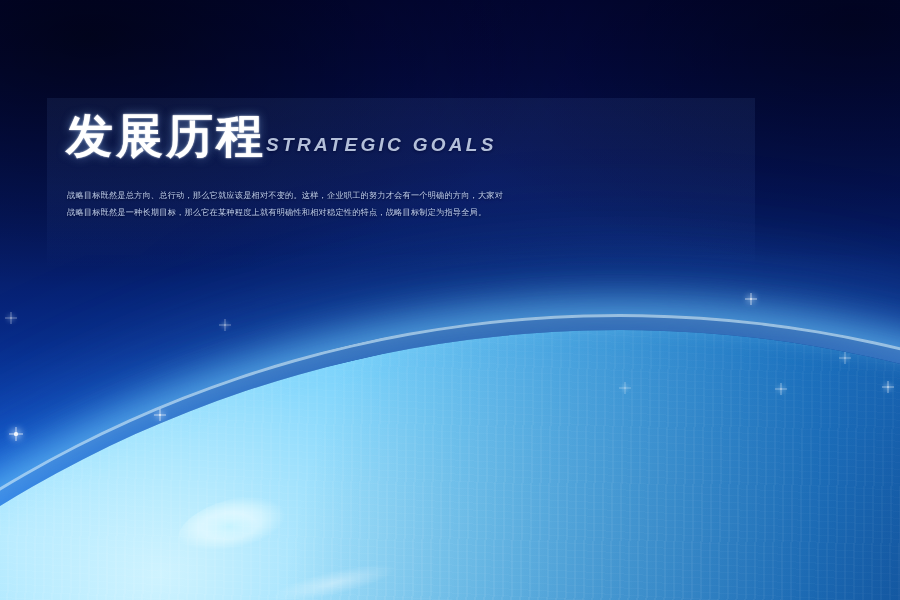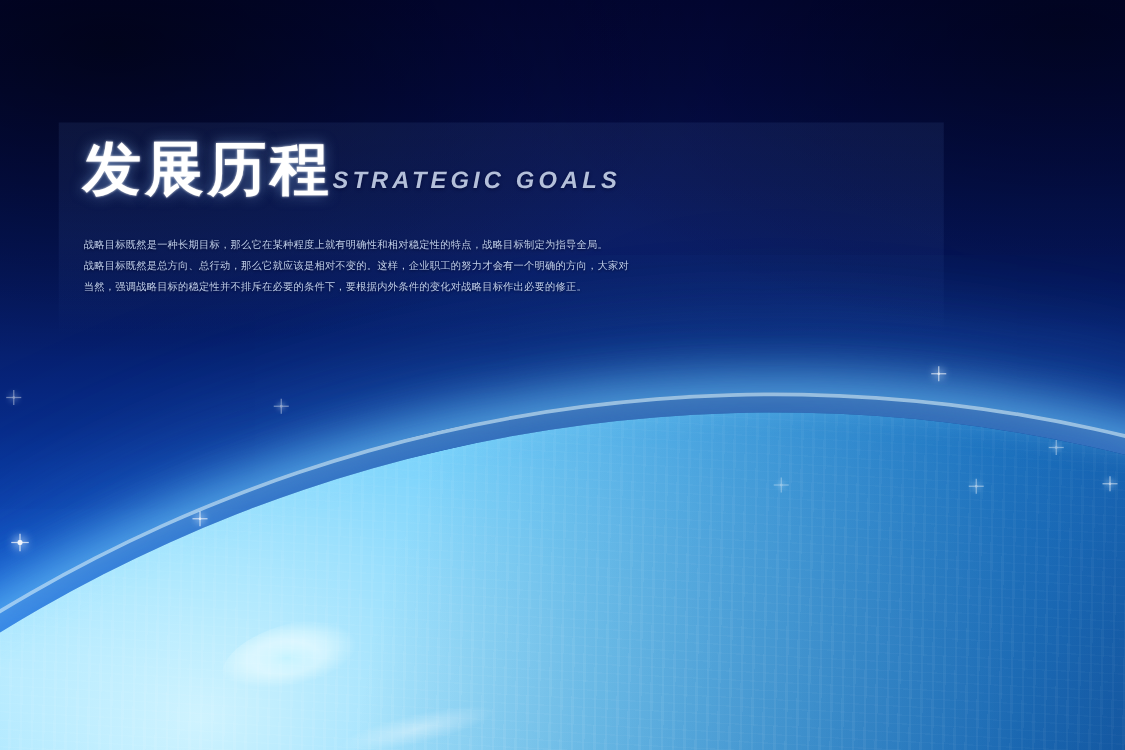--- a/index.html
+++ b/index.html
@@ -307,18 +307,17 @@
     </div>
 
   <div class="panel"></div>
 
   <div class="headline">
     <span class="headline-cn">发展历程</span>
     <span class="headline-en">STRATEGIC GOALS</span>
   </div>
 
   <div class="copy" id="body-copy">
+      <div class="copy-line">战略目标既然是总方向、总行动，那么它就应该是相对不变的。这样，企业职工的努力才会有一个明确的方向，大家对</div>
       <div class="copy-line">战略目标既然是一种长期目标，那么它在某种程度上就有明确性和相对稳定性的特点，战略目标制定为指导全局。</div>
-      <div class="copy-line">战略目标既然是总方向、总行动，那么它就应该是相对不变的。这样，企业职工的努力才会有一个明确的方向，大家对</div>
-      <div class="copy-line">当然，强调战略目标的稳定性并不排斥在必要的条件下，要根据内外条件的变化对战略目标作出必要的修正。</div>
     </div>
 
 </div>
 
 </body></html>

